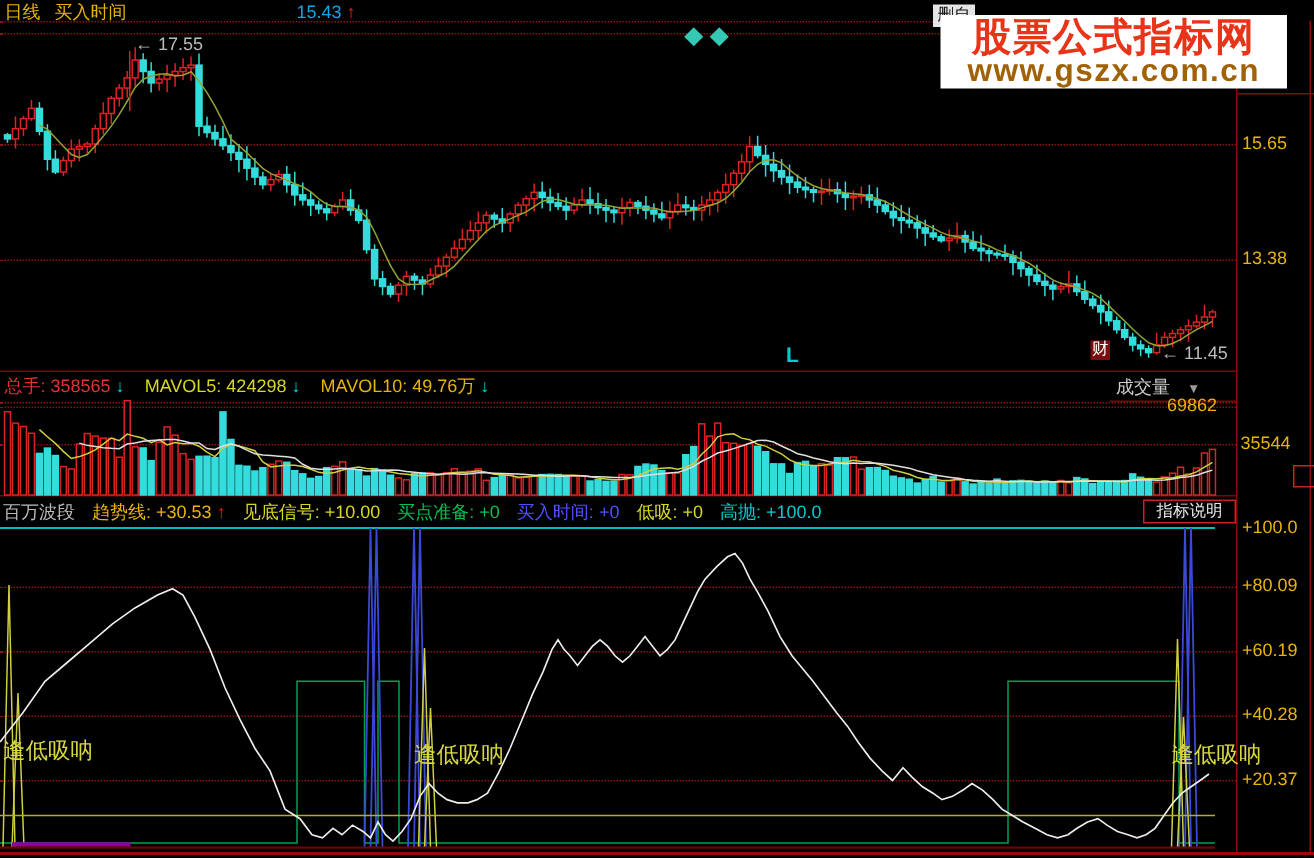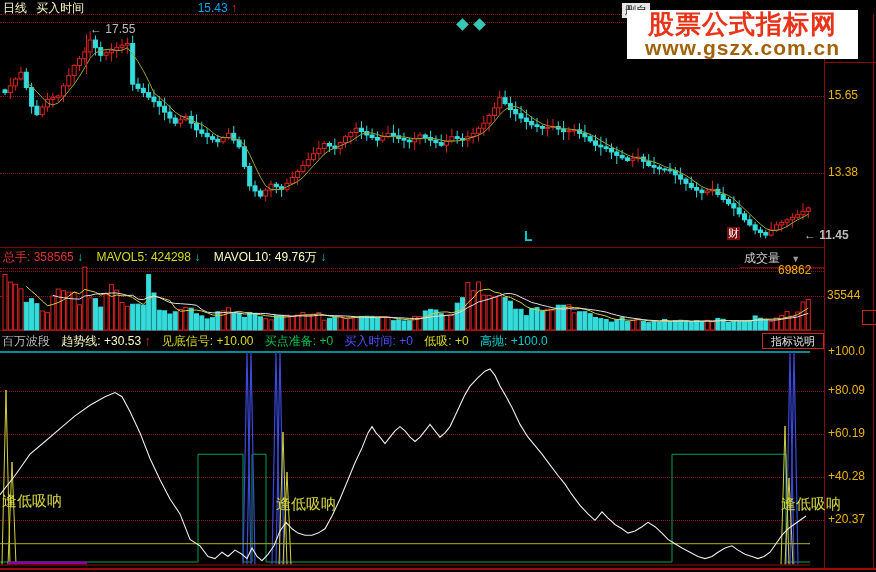--- a/index.html
+++ b/index.html
@@ -1,20 +1,20 @@
 <!DOCTYPE html>
 <html><head>
 <meta charset="utf-8">
 <style>
   html,body{margin:0;padding:0;background:#000;}
   body{width:876px;height:572px;position:relative;overflow:hidden;
        font-family:"Liberation Sans","DejaVu Sans",sans-serif;}
   .abs{position:absolute;}
   .txt{white-space:nowrap;font-size:12px;line-height:14px;}
-  .red{color:#e03333;} .white{color:#fef9c3;} .yellow{color:#d8d820;}
+  .red{color:#e03333;} .white{color:#eab308;} .yellow{color:#d8d820;}
   .green{color:#00c050;} .blue{color:#5050ff;} .cyan{color:#00cccc;}
   .brightgreen{color:#0ea5e9;} .gray{color:#bbbbbb;}
   .arrow-up{color:#ff2222;font-weight:bold;}
   .arrow-dn{color:#00cccc;font-weight:bold;}
   .dotline{border-top:1px dotted #8a1515;height:0;width:824px;left:0;}
   .solidline{background:#7a0606;height:1px;width:824px;left:0;}
   .axislabel{color:#eab308;font-size:12px;line-height:13px;white-space:nowrap;}
   .diamond{width:9px;height:9px;background:#35c8b4;transform:rotate(45deg);}
   #watermark{right:18px;top:10px;width:231px;height:49px;background:#ffffff;
              text-align:center;z-index:30;}
@@ -370,21 +370,21 @@
     <line x1="803" y1="189.21409769622224" x2="803" y2="205.63945871189492" stroke="#dd2222" stroke-width="1"></line>
     <rect x="801" y="197.32800000000003" width="4" height="3.3919999999999675" fill="#000" stroke="#dd2222" stroke-width="1"></rect>
     <line x1="808.32" y1="192.45604682030276" x2="808.32" y2="204.2652566360387" stroke="#dd2222" stroke-width="1"></line>
     <rect x="806.32" y="193.93600000000004" width="4" height="3.391999999999996" fill="#000" stroke="#dd2222" stroke-width="1"></rect>
     <polyline points="26.3,69.4 31.6,72.2 36.9,77.9 42.2,83.5 47.6,89.0 52.9,91.0 58.2,89.0 63.5,83.2 68.8,76.9 74.2,70.1 79.5,62.3 84.8,53.5 90.1,44.3 95.4,38.8 100.8,36.7 106.1,35.5 111.4,35.2 116.7,36.7 122.0,36.2 127.4,33.8 132.7,40.1 138.0,47.7 143.3,56.7 148.6,67.1 154.0,78.8 159.3,83.2 164.6,87.9 169.9,93.0 175.2,98.2 180.6,101.8 185.9,103.9 191.2,106.1 196.5,108.5 201.8,110.5 207.2,113.9 212.5,118.5 217.8,122.2 223.1,123.7 228.4,123.7 233.8,124.4 239.1,125.9 244.4,130.8 249.7,140.5 255.0,152.0 260.4,163.2 265.7,171.9 271.0,175.4 276.3,175.6 281.6,175.3 287.0,172.7 292.3,170.2 297.6,167.6 302.9,163.4 308.2,157.5 313.6,151.5 318.9,145.8 324.2,140.2 329.5,136.3 334.8,134.1 340.2,131.9 345.5,129.5 350.8,127.3 356.1,123.7 361.4,120.3 366.8,118.8 372.1,119.0 377.4,120.5 382.7,122.2 388.0,122.5 393.4,122.7 398.7,122.9 404.0,122.9 409.3,123.9 414.6,124.9 420.0,124.7 425.3,124.6 430.6,124.6 435.9,124.7 441.2,126.1 446.6,127.3 451.9,127.1 457.2,126.8 462.5,126.3 467.8,124.6 473.2,123.0 478.5,121.3 483.8,118.3 489.1,113.4 494.4,107.6 499.8,100.5 505.1,95.6 510.4,92.9 515.7,92.5 521.0,94.6 526.4,99.3 531.7,103.5 537.0,106.9 542.3,109.8 547.6,111.7 553.0,112.7 558.3,113.5 563.6,114.6 568.9,115.1 574.2,115.6 579.6,116.9 584.9,118.5 590.2,120.3 595.5,123.2 600.8,126.6 606.2,129.7 611.5,132.7 616.8,135.6 622.1,138.1 627.4,140.9 632.8,142.9 638.1,143.9 643.4,145.1 648.7,146.6 654.0,148.0 659.4,150.0 664.7,152.6 670.0,154.4 675.3,156.3 680.6,158.7 686.0,161.5 691.3,165.1 696.6,169.0 701.9,172.6 707.2,174.9 712.6,176.1 717.9,177.5 723.2,179.4 728.5,181.6 733.8,184.9 739.2,189.9 744.5,195.0 749.8,200.0 755.1,205.3 760.4,210.2 765.8,214.5 771.1,216.5 776.4,216.5 781.7,215.0 787.0,212.4 792.4,208.9 797.7,205.8 803.0,203.1 808.3,200.2" fill="none" stroke="#93a435" stroke-width="1"></polyline>
   </svg>
 
 <div class="abs axislabel" style="left:828px;top:89px;">15.65</div>
 <div class="abs axislabel" style="left:828px;top:166px;">13.38</div>
 <div class="abs txt gray" style="left:90px;top:22px;z-index:4;">← 17.55</div>
-<div class="abs txt gray" style="left:804px;top:228px;z-index:4;font-weight:bold;">← 11.45</div>
+<div class="abs txt gray" style="left:774px;top:228px;z-index:4;">← 11.45</div>
 <div class="abs" style="left:86px;top:34px;width:1px;height:40px;background:#d02020;z-index:3;"></div>
 <div class="abs diamond" style="left:458px;top:20px;"></div>
 <div class="abs diamond" style="left:475px;top:20px;"></div>
 <div class="abs diamond" style="left:639px;top:20px;"></div>
 <div class="abs cyan" style="left:524px;top:228px;font-size:14px;font-weight:bold;">L</div>
 <div class="abs cai-box">财</div>
 
 <div class="abs txt" style="left:3px;top:250px;z-index:5;">
   <span class="red">总手:</span>
   <span class="red">358565</span>

